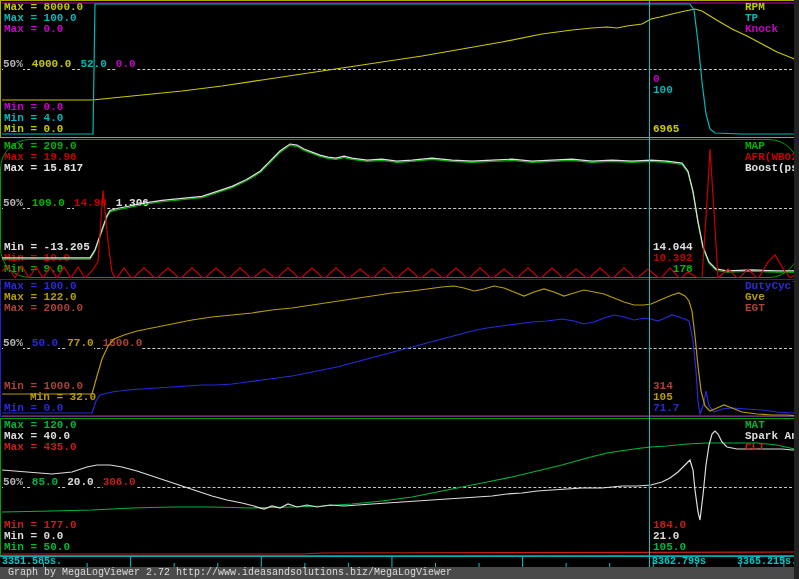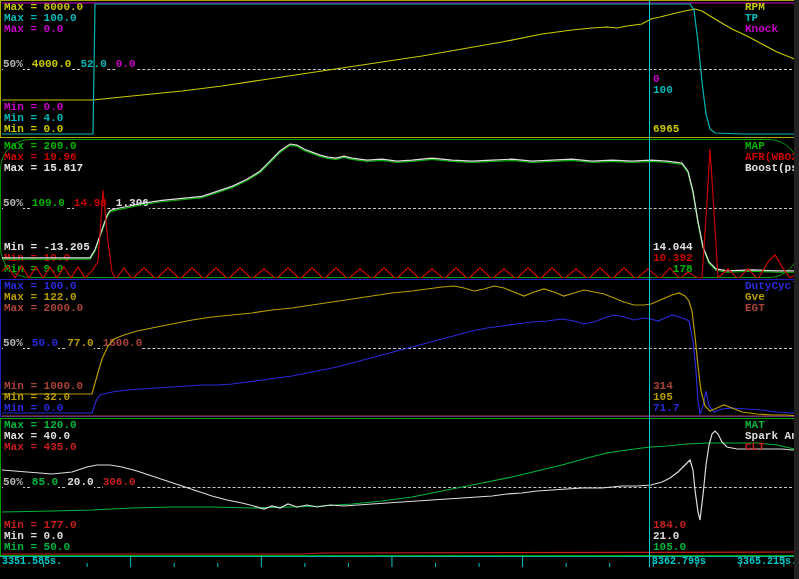--- a/index.html
+++ b/index.html
@@ -92,21 +92,21 @@
       <div class="panel" style="top: 279px; height: 138px; border-color: rgb(32, 32, 192);">
         <div class="dash50"></div>
         <div class="lblcol maxes">
           <div style="color: rgb(42, 42, 216);">Max = 100.0</div>
           <div style="color: rgb(184, 156, 0);">Max = 122.0</div>
           <div style="color: rgb(168, 68, 56);">Max = 2000.0</div>
         </div>
         <div class="midrow"><span class="fifty">50%</span><span style="color: rgb(42, 42, 216);">50.0</span><span style="color: rgb(184, 156, 0);">77.0</span><span style="color: rgb(168, 68, 56);">1500.0</span></div>
         <div class="lblcol mins">
           <div style="color: rgb(168, 68, 56);">Min = 1000.0</div>
-          <div style="color: rgb(184, 156, 0);">Min = 32.0</div>
+          <div style="color: rgb(184, 156, 0); margin-left: 26px;">Min = 32.0</div>
           <div style="color: rgb(42, 42, 216);">Min = 0.0</div>
         </div>
         <div class="names">
           <div style="color: rgb(42, 42, 216);">DutyCycle1</div>
           <div style="color: rgb(184, 156, 0);">Gve</div>
           <div style="color: rgb(168, 68, 56);">EGT</div>
         </div>
         <div class="cvals">
           <div style="color: rgb(168, 68, 56);">314</div>
           <div style="color: rgb(184, 156, 0);">105</div>
@@ -167,13 +167,16 @@
         <line x1="609.6999999999999" x2="609.6999999999999" y1="6" y2="10" stroke="#00c8c8" stroke-width="1"></line>
         <line x1="653.2499999999999" x2="653.2499999999999" y1="0" y2="10" stroke="#00c8c8" stroke-width="1"></line>
         <line x1="696.7999999999998" x2="696.7999999999998" y1="6" y2="10" stroke="#00c8c8" stroke-width="1"></line>
         <line x1="740.3499999999998" x2="740.3499999999998" y1="6" y2="10" stroke="#00c8c8" stroke-width="1"></line>
         <line x1="783.8999999999997" x2="783.8999999999997" y1="0" y2="10" stroke="#00c8c8" stroke-width="1"></line>
       </svg>
     <span style="left: 2px; color: rgb(0, 200, 200);">3351.585s.</span>
     <span style="left: 652px; color: rgb(0, 200, 200);">3362.799s</span>
     <span style="right: 2px; color: rgb(0, 200, 200);">3365.215s.</span>
   </div>
+  <div id="status-bar">
+    <span>Graph by MegaLogViewer 2.72 http://www.ideasandsolutions.biz/MegaLogViewer</span>
+  </div>
 </div>
 
 </body></html>

